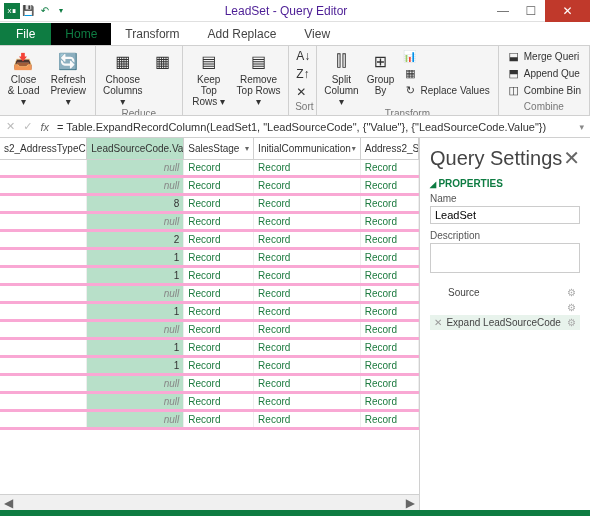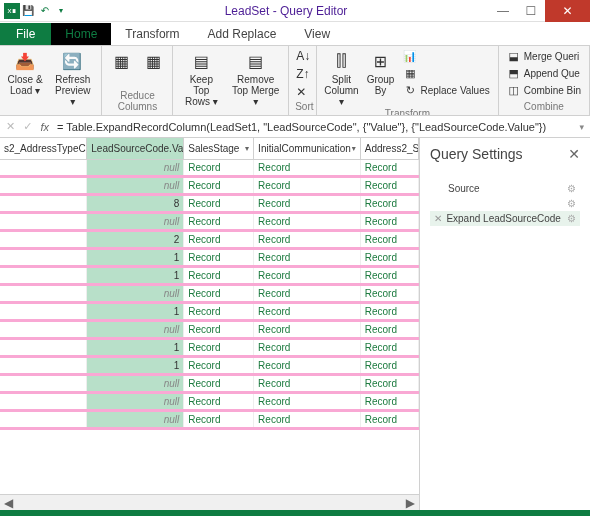--- a/index.html
+++ b/index.html
@@ -35,21 +35,21 @@
 .gh-cell .dd{font-size:8px;color:#666}
 .gh-cell.sel{background:#b8e0c9}
 .grid-body{flex:1;overflow:hidden}
 .grow{display:flex;height:18px;border-bottom:3px solid #f9a8d4}
 .gcell{border-right:1px solid #eee;padding:2px 4px;font-size:10px;color:#333;overflow:hidden;text-overflow:ellipsis;white-space:nowrap}
 .gcell.sel{background:#b8e0c9;text-align:right}
 .gcell.null{color:#888;font-style:italic}
 .gcell.link{color:#1b7a3e}
 .hscroll{height:16px;border-top:1px solid #d0d0d0;background:#f0f0f0;display:flex;align-items:center;justify-content:space-between;padding:0 4px;font-size:12px;color:#666}
 .settings{width:170px;background:#fff;padding:8px 10px;font-size:11px}
-.settings-title{font-size:14px;color:#444;margin-bottom:19px;display:flex;justify-content:space-between;align-items:center}
+.settings-title{font-size:20px;color:#444;margin-bottom:8px;display:flex;justify-content:space-between;align-items:center}
 .settings-section{margin-bottom:10px}
 .settings-section h4{font-size:10px;color:#0e7c42;font-weight:bold;margin-bottom:4px;cursor:pointer}
 .settings-section h4::before{content:"▸ ";font-size:8px}
 .settings-section.open h4::before{content:"◢ "}
 .settings-lbl{font-size:10px;color:#555;margin-bottom:2px}
 .settings-input{width:100%;border:1px solid #ccc;padding:2px 4px;font-size:11px;margin-bottom:6px}
 .settings-textarea{width:100%;height:30px;border:1px solid #ccc;resize:none}
 .steps{list-style:none;padding:0}
 .steps li{padding:2px 4px;font-size:10px;color:#444;display:flex;justify-content:space-between;cursor:pointer}
 .steps li.active{background:#e8f3ec}
@@ -96,38 +96,40 @@
           <div class="rbtn-label">Refresh
 Preview ▾</div>
         </div>
     </div>
 
   </div>
   <div class="rgroup">
     <div class="rgroup-btns">
       <div class="rbtn">
           <div class="rbtn-icon">▦</div>
+          <div class="rbtn-label">Choose
+Columns ▾</div>
         </div>
       <div class="rbtn">
           <div class="rbtn-icon">▦</div>
         </div>
     </div>
     <div class="rgroup-name">Reduce Columns</div>
   </div>
   <div class="rgroup">
     <div class="rgroup-btns">
       <div class="rbtn">
           <div class="rbtn-icon">▤</div>
           <div class="rbtn-label">Keep Top
 Rows ▾</div>
         </div>
       <div class="rbtn">
           <div class="rbtn-icon">▤</div>
           <div class="rbtn-label">Remove
-Top Merge ▾</div>
+Top Rows ▾</div>
         </div>
     </div>
 
   </div>
   <div class="rgroup" style="min-width:28px">
     <div class="rgroup-btns" style="flex-direction:column;gap:2px">
       <div class="rbtn" style="flex-direction:row">
           <span style="font-size:12px">A↓</span>
         </div>
       <div class="rbtn" style="flex-direction:row">
@@ -323,20 +325,27 @@
       </div>
     <div class="hscroll">
       <span>◀</span>
       <span>▶</span>
     </div>
   </div>
   <div class="settings">
     <div class="settings-title">
       <span>Query Settings</span>
       <span style="cursor:pointer;color:#666">✕</span>
+    </div>
+    <div class="settings-section open">
+      <h4>PROPERTIES</h4>
+      <div class="settings-lbl">Name</div>
+      <input class="settings-input" value="LeadSet" style="">
+      <div class="settings-lbl">Description</div>
+      <textarea class="settings-textarea" style=""></textarea>
     </div>
     <div class="settings-section open">
       <ul class="steps" id="steps">
           <li>
             <span style="width:14px;display:inline-block"></span>
             <span style="flex:1">Source</span>
             <span class="gear">⚙</span>
           </li>
           <li>
             <span style="width:14px;display:inline-block"></span>

